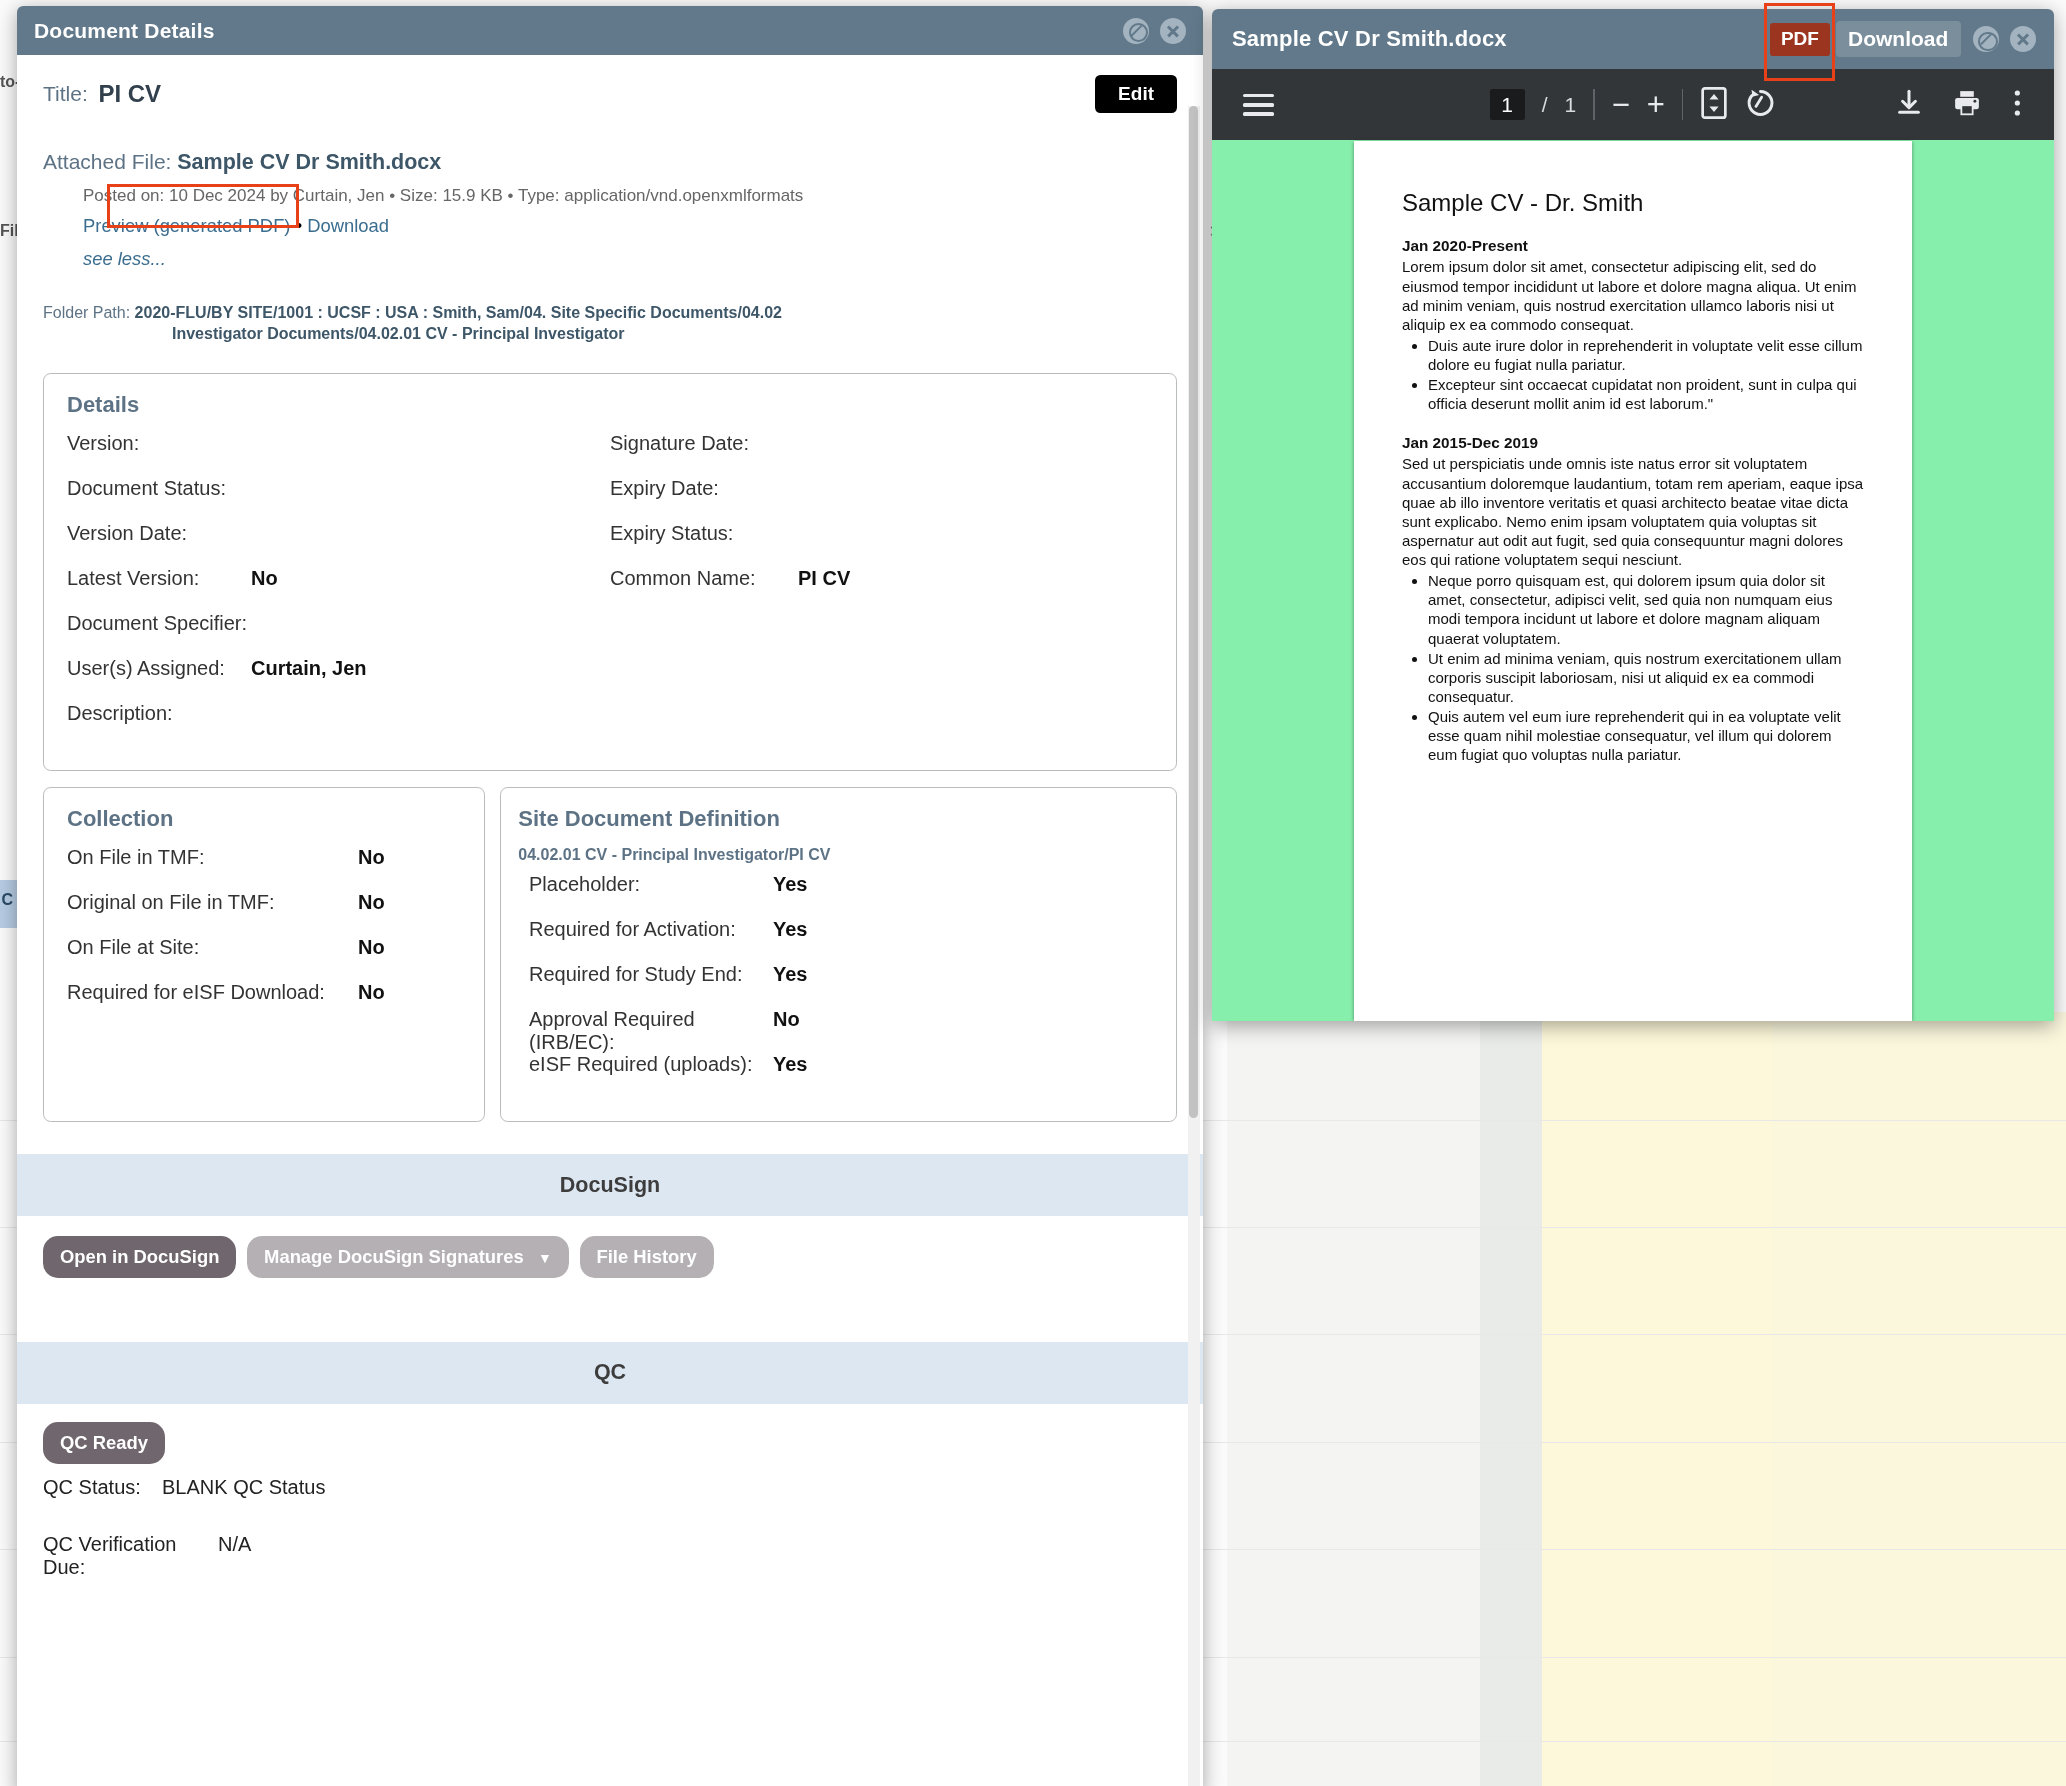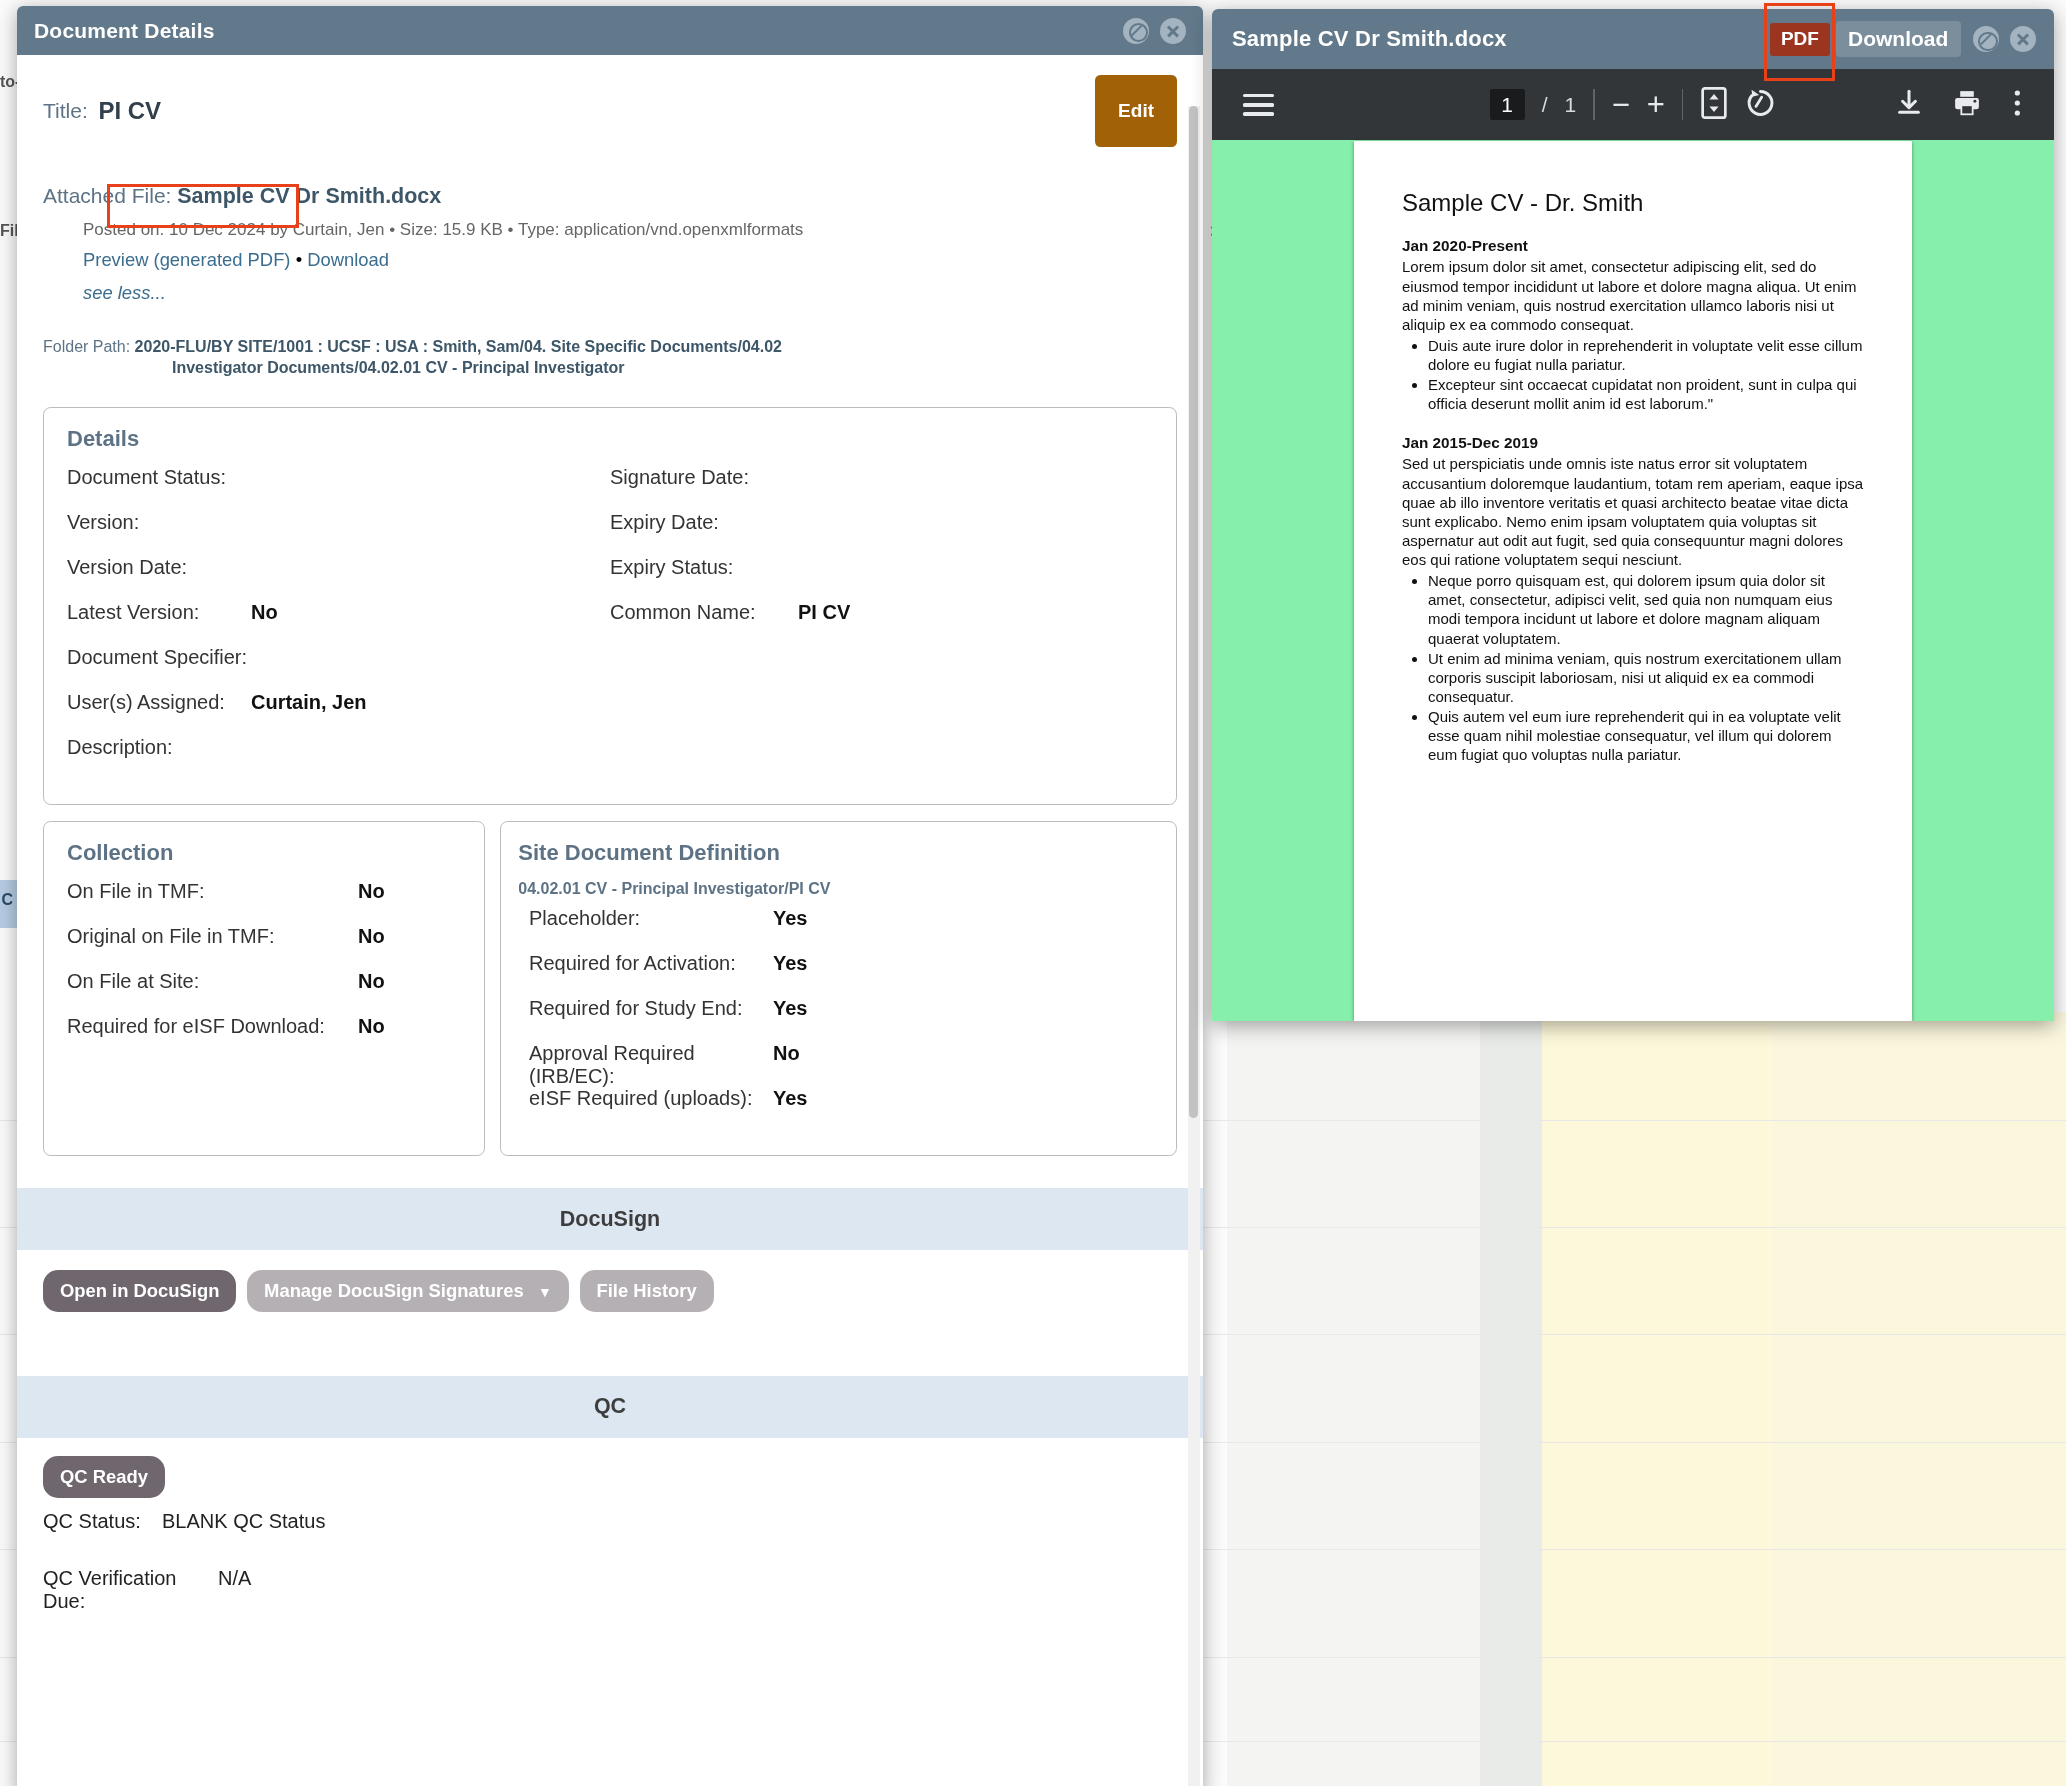--- a/index.html
+++ b/index.html
@@ -72,23 +72,23 @@
   #doc-body {
     padding: 20px 26px 7.7px 26px;
     height: calc(100% - 49px);
     overflow: hidden;
     position: relative;
   }
   .row-title { display: flex; align-items: center; margin-bottom: 37px; }
   .lbl-muted { color: #5d7385; font-size: 21px; }
   .val-strong { color: #31404c; font-size: 24px; font-weight: bold; margin-left: 10.7px; }
   .edit-btn {
-    margin-left: auto; background: #a16207; color: #fff;
+    margin-left: auto; background: #000000; color: #fff;
     font-size: 19px; font-weight: bold; border: none; border-radius: 5.4px;
-    padding: 25px 23px; cursor: pointer;
+    padding: 8px 23px; cursor: pointer;
   }
   .attached-line { font-size: 21px; color: #5d7385; margin-bottom: 7.7px; }
   .attached-line b { color: #3d5668; font-size: 21.5px; }
   .meta-line { font-size: 17px; color: #666; margin: 10.7px 0 0 40px; }
   .links-line { font-size: 18.4px; margin: 9.2px 0 0 40px; position: relative; }
   .links-line a { color: #3b6d8f; text-decoration: none; cursor: pointer; }
   .seeless { font-style: italic; font-size: 18.4px; color: #3b6d8f; margin: 10.7px 0 0 40px; cursor: pointer; }
   .redbox {
     position: absolute; border: 3.8px solid #e8411a; pointer-events: none;
   }
@@ -271,25 +271,25 @@
       <span>Folder Path:</span>
       <b>2020-FLU/BY SITE/1001 : UCSF : USA : Smith, Sam/04. Site Specific Documents/04.02</b>
       <b class="fp-2">Investigator Documents/04.02.01 CV - Principal Investigator</b>
     </div>
 
     <div class="card">
       <h3>Details</h3>
       <div class="kv-grid2">
         <div class="kv-left">
           <div class="kv-row">
+              <span class="kv-k">Version:</span>
+              <span class="kv-v"></span>
+            </div>
+          <div class="kv-row">
               <span class="kv-k">Document Status:</span>
-              <span class="kv-v"></span>
-            </div>
-          <div class="kv-row">
-              <span class="kv-k">Version:</span>
               <span class="kv-v"></span>
             </div>
           <div class="kv-row">
               <span class="kv-k">Version Date:</span>
               <span class="kv-v"></span>
             </div>
           <div class="kv-row">
               <span class="kv-k">Latest Version:</span>
               <span class="kv-v">No</span>
             </div>

